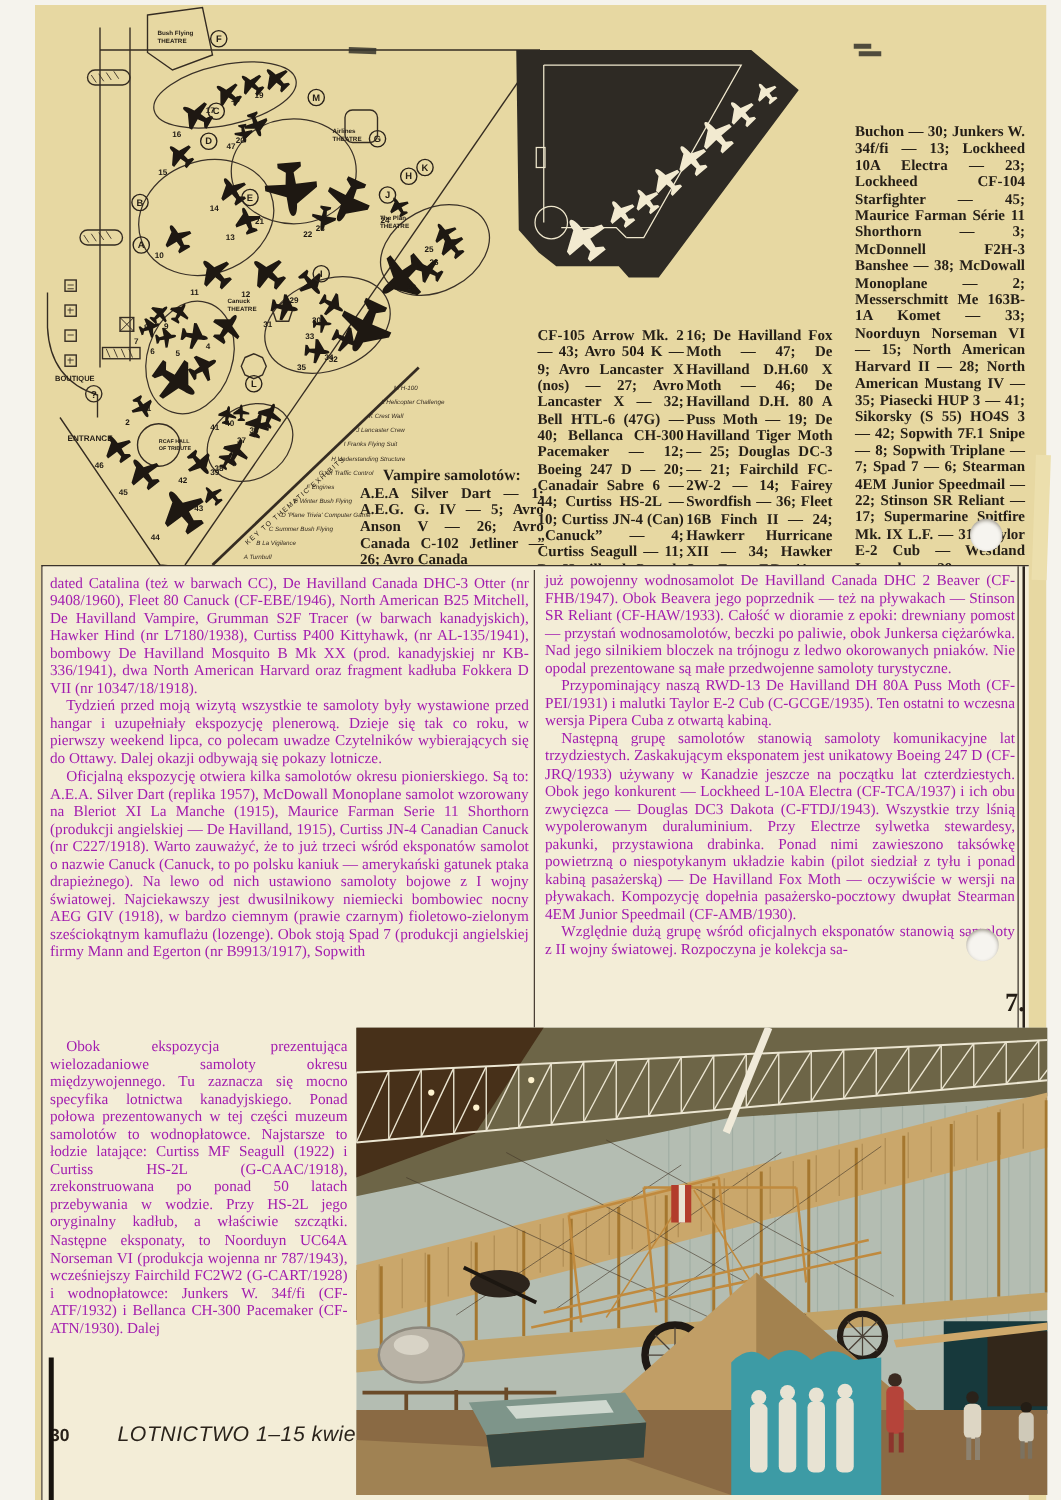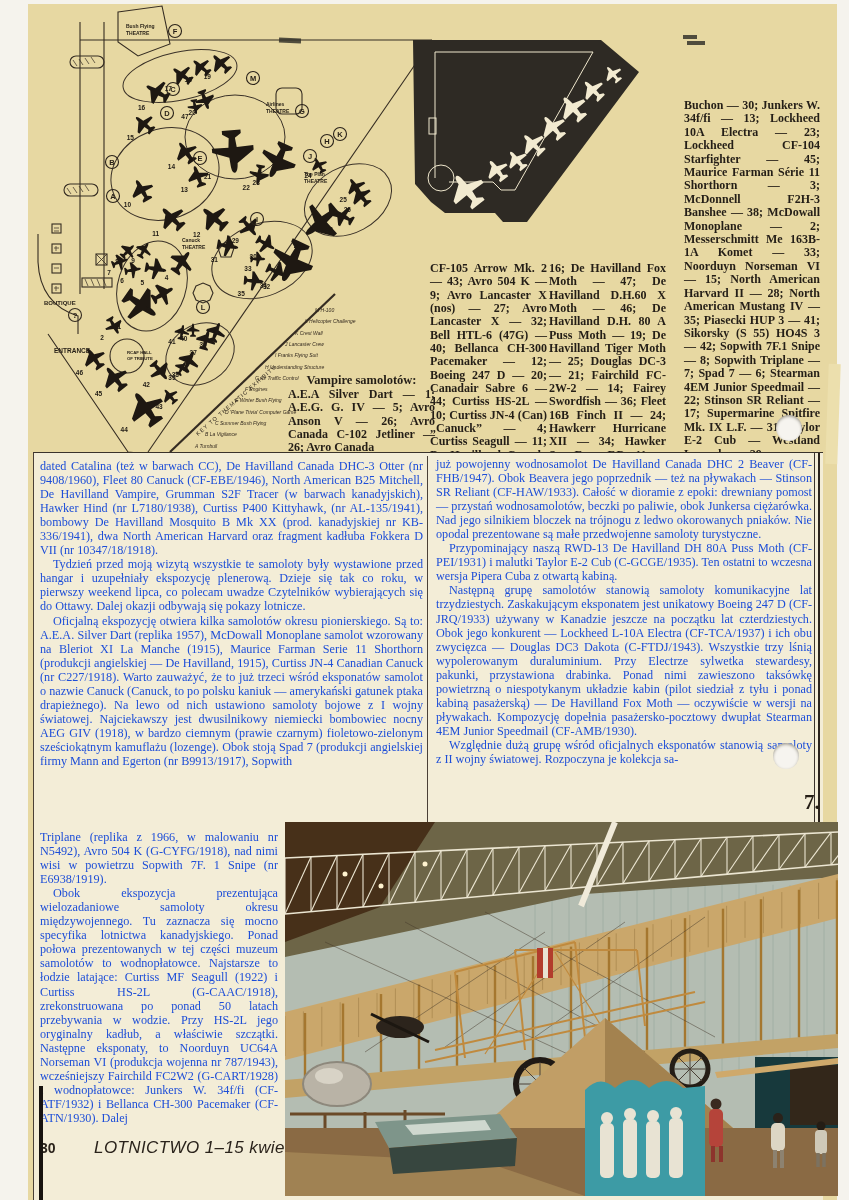--- a/index.html
+++ b/index.html
@@ -4,21 +4,21 @@
 <style>
   html,body{margin:0;padding:0;background:#f5f3ed;}
   #scan{position:relative;width:849px;height:1200px;overflow:hidden;background:#f5f3ed;
         font-family:"Liberation Serif",serif;color:#2b241c;}
   #page{position:absolute;left:28px;top:4px;width:809px;height:1196px;background:#e7d8a2;}
   #textbox{position:absolute;left:5px;top:448px;width:789px;height:748px;background:#f3edd7;
            border-top:1.2px solid #3a332b;border-left:1px solid #4a4036;}
   .abs{position:absolute;}
   .idx{font-weight:bold;font-size:12px;line-height:13.35px;text-align:justify;color:#241e17;}
   .idx-title{font-weight:bold;font-size:12.5px;text-align:center;color:#241e17;}
-  .body-col{font-size:12.2px;line-height:14.05px;text-align:justify;color:#1d4ed8;}
+  .body-col{font-size:12.2px;line-height:14.05px;text-align:justify;color:#a21caf;}
   .body-col p{margin:0;text-indent:13px;}
   .body-col p.noind{text-indent:0;}
   .vrule{position:absolute;background:#4a4036;width:1px;}
   .rule-right-thin{position:absolute;left:786px;top:449px;width:1px;height:370px;background:#3a332b;}
   .rule-right-thick{position:absolute;left:789.5px;top:449px;width:2.5px;height:370px;background:#2b241d;}
   #footer-line{position:absolute;left:12px;top:1134px;width:380px;font-family:"Liberation Sans",sans-serif;}
   #page-num{font-weight:bold;font-size:14px;display:inline-block;color:#2a231b;}
   #issue{font-style:italic;font-size:17px;display:inline-block;margin-left:34px;letter-spacing:.4px;color:#2a231b;}
   #section-num{position:absolute;left:776px;top:786px;font-size:21px;font-weight:bold;color:#241d15;}
   .hole{position:absolute;width:26px;height:26px;border-radius:50%;background:#f6f4ef;
@@ -289,21 +289,20 @@
     <div class="vrule" style="left:399px;top:452px;height:366px"></div>
     <div class="rule-right-thin"></div>
     <div class="rule-right-thick"></div>
 
     <div class="abs body-col" style="left:12px;top:455px;width:383px">
         <p class="noind">dated Catalina (też w barwach CC), De Havilland Canada DHC-3 Otter (nr 9408/1960), Fleet 80 Canuck (CF-EBE/1946), North American B25 Mitchell, De Havilland Vampire, Grumman S2F Tracer (w barwach kanadyjskich), Hawker Hind (nr L7180/1938), Curtiss P400 Kittyhawk, (nr AL-135/1941), bombowy De Havilland Mosquito B Mk XX (prod. kanadyjskiej nr KB-336/1941), dwa North American Harvard oraz fragment kadłuba Fokkera D VII (nr 10347/18/1918).</p>
         <p>Tydzień przed moją wizytą wszystkie te samoloty były wystawione przed hangar i uzupełniały ekspozycję plenerową. Dzieje się tak co roku, w pierwszy weekend lipca, co polecam uwadze Czytelników wybierających się do Ottawy. Dalej okazji odbywają się pokazy lotnicze.</p>
         <p>Oficjalną ekspozycję otwiera kilka samolotów okresu pionierskiego. Są to: A.E.A. Silver Dart (replika 1957), McDowall Monoplane samolot wzorowany na Bleriot XI La Manche (1915), Maurice Farman Serie 11 Shorthorn (produkcji angielskiej — De Havilland, 1915), Curtiss JN-4 Canadian Canuck (nr C227/1918). Warto zauważyć, że to już trzeci wśród eksponatów samolot o nazwie Canuck (Canuck, to po polsku kaniuk — amerykański gatunek ptaka drapieżnego). Na lewo od nich ustawiono samoloty bojowe z I wojny światowej. Najciekawszy jest dwusilnikowy niemiecki bombowiec nocny AEG GIV (1918), w bardzo ciemnym (prawie czarnym) fioletowo-zielonym sześciokątnym kamuflażu (lozenge). Obok stoją Spad 7 (produkcji angielskiej firmy Mann and Egerton (nr B9913/1917), Sopwith</p>
       </div>
     <div class="abs body-col" style="left:12px;top:826px;width:238px">
-        <p class="noind">Triplane (replika z 1966, w malowaniu nr N5492), Avro 504 K (G-CYFG/1918), nad nimi wisi w powietrzu Sopwith 7F. 1 Snipe (nr E6938/1919).</p>
         <p>Obok ekspozycja prezentująca wielozadaniowe samoloty okresu międzywojennego. Tu zaznacza się mocno specyfika lotnictwa kanadyjskiego. Ponad połowa prezentowanych w tej części muzeum samolotów to wodnopłatowce. Najstarsze to łodzie latające: Curtiss MF Seagull (1922) i Curtiss HS-2L (G-CAAC/1918), zrekonstruowana po ponad 50 latach przebywania w wodzie. Przy HS-2L jego oryginalny kadłub, a właściwie szczątki. Następne eksponaty, to Noorduyn UC64A Norseman VI (produkcja wojenna nr 787/1943), wcześniejszy Fairchild FC2W2 (G-CART/1928) i wodnopłatowce: Junkers W. 34f/fi (CF-ATF/1932) i Bellanca CH-300 Pacemaker (CF-ATN/1930). Dalej</p>
       </div>
     <div class="abs body-col" style="left:408px;top:453px;width:376px">
         <p class="noind">już powojenny wodnosamolot De Havilland Canada DHC 2 Beaver (CF-FHB/1947). Obok Beavera jego poprzednik — też na pływakach — Stinson SR Reliant (CF-HAW/1933). Całość w dioramie z epoki: drewniany pomost — przystań wodnosamolotów, beczki po paliwie, obok Junkersa ciężarówka. Nad jego silnikiem bloczek na trójnogu z ledwo okorowanych pniaków. Nie opodal prezentowane są małe przedwojenne samoloty turystyczne.</p>
         <p>Przypominający naszą RWD-13 De Havilland DH 80A Puss Moth (CF-PEI/1931) i malutki Taylor E-2 Cub (C-GCGE/1935). Ten ostatni to wczesna wersja Pipera Cuba z otwartą kabiną.</p>
         <p>Następną grupę samolotów stanowią samoloty komunikacyjne lat trzydziestych. Zaskakującym eksponatem jest unikatowy Boeing 247 D (CF-JRQ/1933) używany w Kanadzie jeszcze na początku lat czterdziestych. Obok jego konkurent — Lockheed L-10A Electra (CF-TCA/1937) i ich obu zwycięzca — Douglas DC3 Dakota (C-FTDJ/1943). Wszystkie trzy lśnią wypolerowanym duraluminium. Przy Electrze sylwetka stewardesy, pakunki, przystawiona drabinka. Ponad nimi zawieszono taksówkę powietrzną o niespotykanym układzie kabin (pilot siedział z tyłu i ponad kabiną pasażerską) — De Havilland Fox Moth — oczywiście w wersji na pływakach. Kompozycję dopełnia pasażersko-pocztowy dwupłat Stearman 4EM Junior Speedmail (CF-AMB/1930).</p>
         <p>Względnie dużą grupę wśród oficjalnych eksponatów stanowią samoloty z II wojny światowej. Rozpoczyna je kolekcja sa-</p>
       </div>
 
     <div id="section-num">7.</div>

